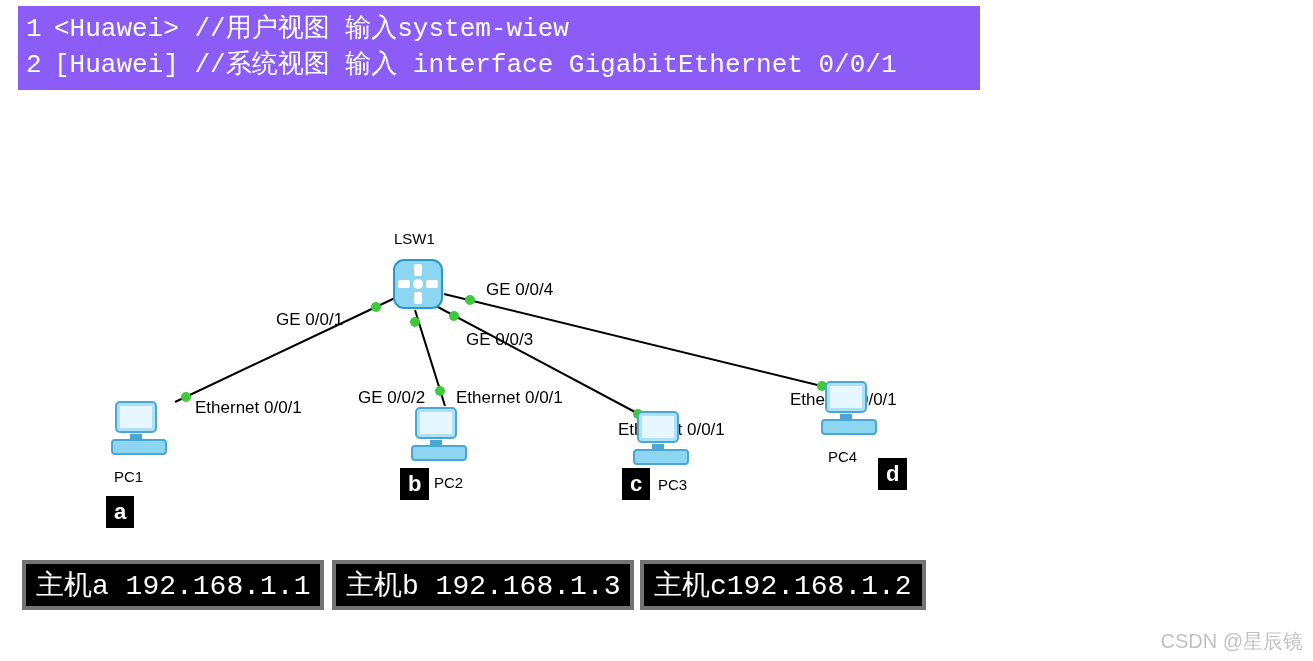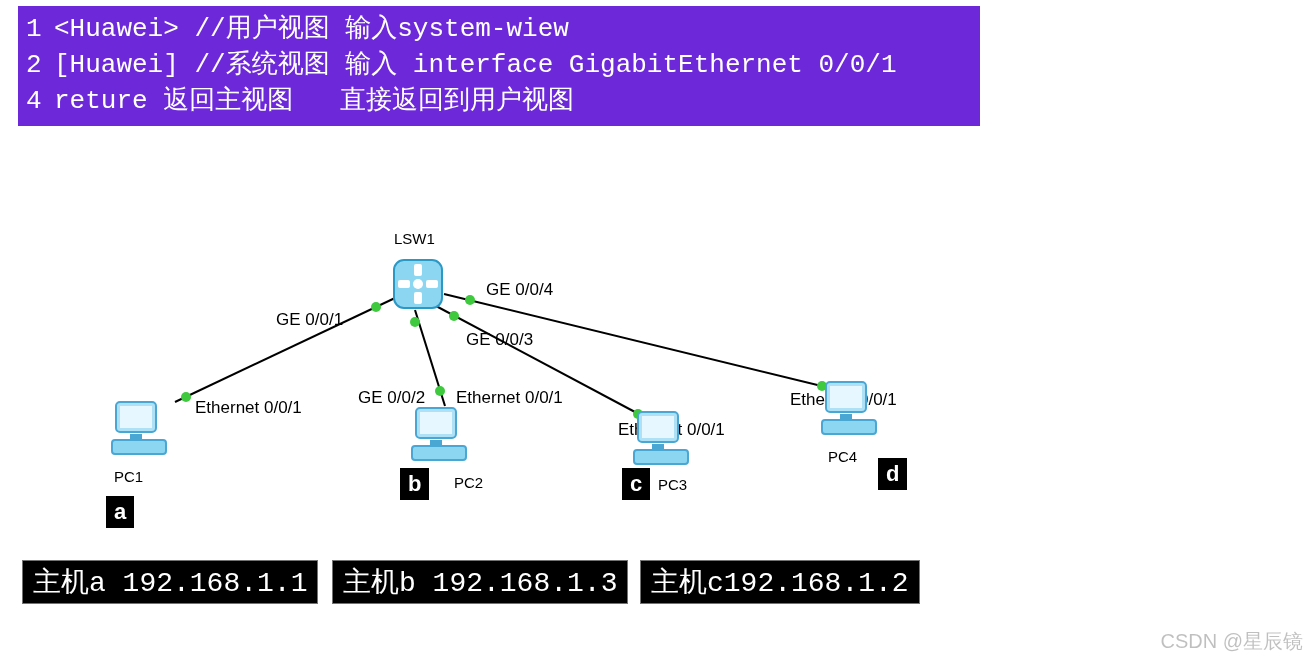--- a/index.html
+++ b/index.html
@@ -1,37 +1,36 @@
 <!DOCTYPE html>
 <html><head>
 <meta charset="utf-8">
 <style>
 html,body{margin:0;padding:0;width:1313px;height:661px;background:#fff;font-family:"Microsoft YaHei",Arial,sans-serif;overflow:hidden}
-.code-block{background:#6d28d9;color:#fff;padding:6px 8px;font-family:Consolas,"Courier New",monospace;font-size:26px;line-height:1.38;width:946px;margin:6px 0 0 18px}
+.code-block{background:#8b5cf6;color:#fff;padding:6px 8px;font-family:Consolas,"Courier New",monospace;font-size:26px;line-height:1.38;width:946px;margin:6px 0 0 18px}
 .code-line{white-space:pre}
 .ln{display:inline-block;width:28px;color:#fff}
 .diagram{position:absolute;left:0;top:210px;width:1102px;height:430px}
 .pc-icon{position:absolute;width:62px;height:58px}
 .switch-icon{position:absolute;width:56px;height:56px}
 .label{position:absolute;font-size:15px;color:#000;font-family:Arial,sans-serif}
 .small-label{position:absolute;font-size:17px;color:#000;font-family:Arial,sans-serif}
 .tag{position:absolute;background:#000;color:#fff;font-size:22px;font-weight:700;padding:3px 8px}
-.hostbox{position:absolute;background:#000;color:#fff;font-family:Consolas,"Courier New",monospace;font-size:28px;padding:2px 10px;border:1px solid #737373}
+.hostbox{position:absolute;background:#000;color:#fff;font-family:Consolas,"Courier New",monospace;font-size:28px;padding:2px 10px;border:4px solid #737373}
 .watermark{position:absolute;right:10px;bottom:6px;color:rgba(0,0,0,0.25);font-size:20px;font-family:Arial,sans-serif}
 svg.net{position:absolute;left:0;top:0;width:1313px;height:430px}
 .dot{fill:#3ec93e}
 .wire{stroke:#000;stroke-width:2;fill:none}
 </style>
 </head>
 <body>
 
 <div class="code-block">
   <div class="code-line"><span class="ln">1</span><span>&lt;Huawei&gt; //用户视图 输入system-wiew</span></div>
   <div class="code-line"><span class="ln">2</span><span>[Huawei] //系统视图 输入 interface GigabitEthernet 0/0/1</span></div>
-  <div class="code-line"><span class="ln">4</span><span>reture 返回主视图   直接返回到用户视图</span></div>
 </div>
 
 <div class="diagram">
 
   <svg class="net">
     <line class="wire" x1="395" y1="88" x2="175" y2="192"></line>
     <line class="wire" x1="415" y1="100" x2="445" y2="196"></line>
     <line class="wire" x1="436" y1="96" x2="650" y2="210"></line>
     <line class="wire" x1="444" y1="84" x2="838" y2="180"></line>
     <circle class="dot" cx="376" cy="97" r="5"></circle>
@@ -75,21 +74,21 @@
       </svg></div>
   <div class="label" style="left:114px;top:258px">PC1</div>
   <div class="tag" style="left:106px;top:286px">a</div>
 
   <div class="pc-icon" style="left:410px;top:196px"><svg width="62" height="58" viewBox="0 0 62 58">
         <rect x="6" y="2" width="40" height="30" rx="4" fill="#aee1f5" stroke="#4aa7d4" stroke-width="2"></rect>
         <rect x="10" y="6" width="32" height="22" fill="#e6f7ff"></rect>
         <rect x="20" y="34" width="12" height="6" fill="#4aa7d4"></rect>
         <rect x="2" y="40" width="54" height="14" rx="3" fill="#8dd6f2" stroke="#4aa7d4" stroke-width="2"></rect>
       </svg></div>
-  <div class="label" style="left:454px;top:264px">PC2</div>
+  <div class="label" style="left:434px;top:264px">PC2</div>
   <div class="tag" style="left:400px;top:258px">b</div>
 
   <div class="pc-icon" style="left:632px;top:200px"><svg width="62" height="58" viewBox="0 0 62 58">
         <rect x="6" y="2" width="40" height="30" rx="4" fill="#aee1f5" stroke="#4aa7d4" stroke-width="2"></rect>
         <rect x="10" y="6" width="32" height="22" fill="#e6f7ff"></rect>
         <rect x="20" y="34" width="12" height="6" fill="#4aa7d4"></rect>
         <rect x="2" y="40" width="54" height="14" rx="3" fill="#8dd6f2" stroke="#4aa7d4" stroke-width="2"></rect>
       </svg></div>
   <div class="label" style="left:658px;top:266px">PC3</div>
   <div class="tag" style="left:622px;top:258px">c</div>

